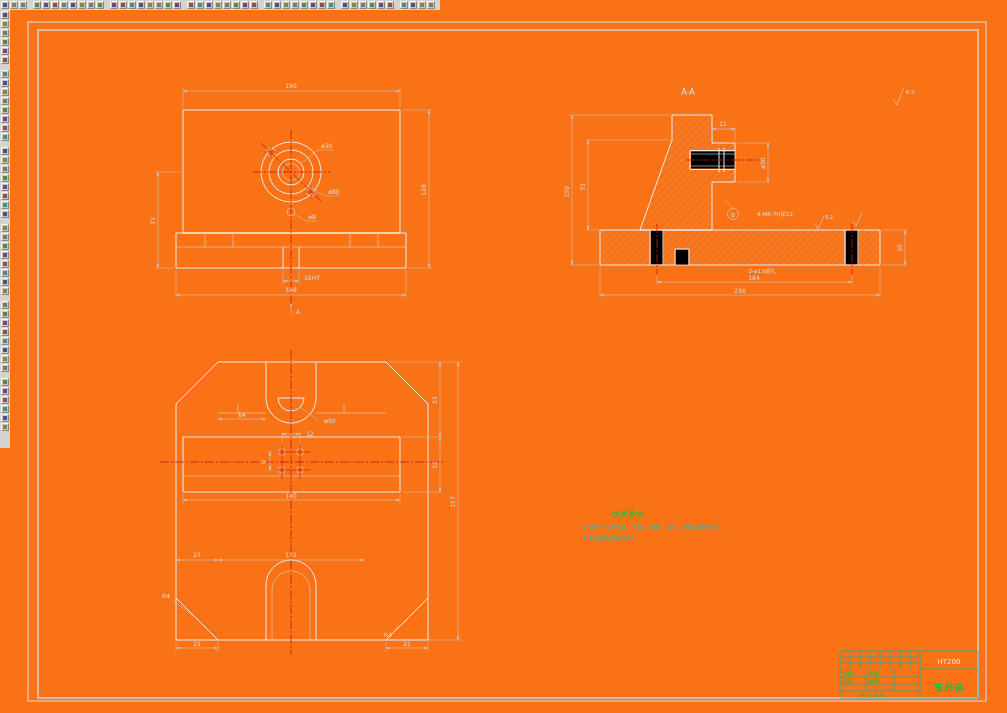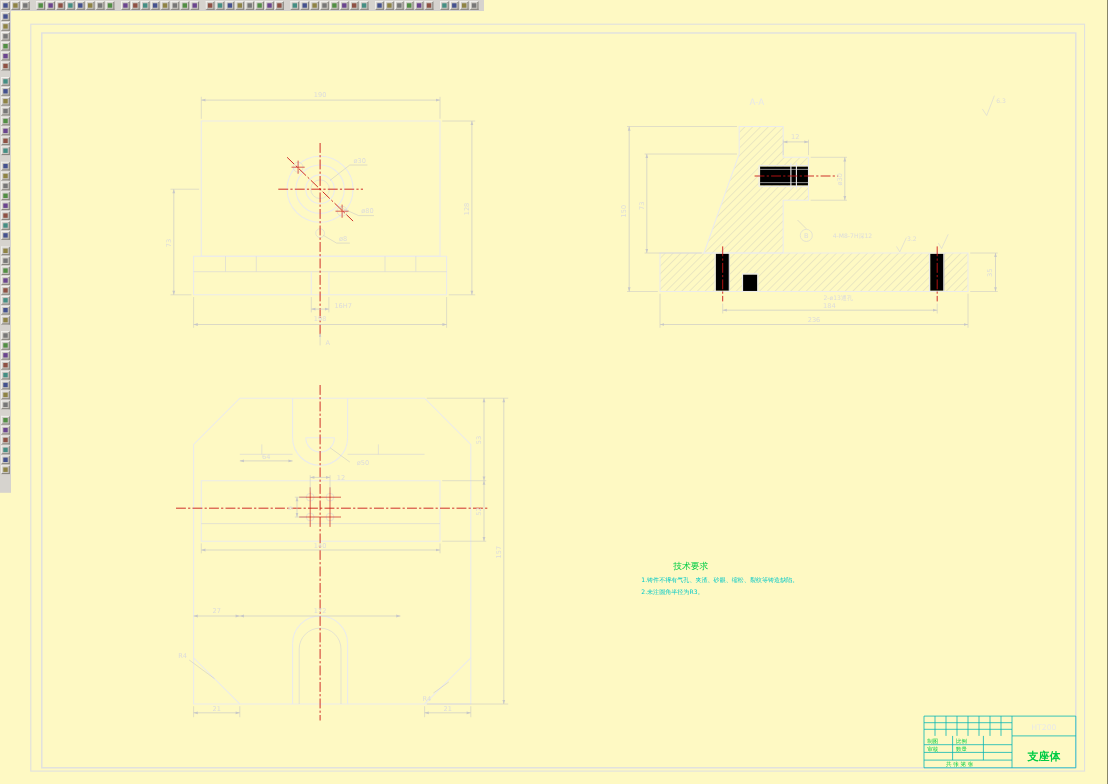--- a/index.html
+++ b/index.html
@@ -1,16 +1,16 @@
 <!DOCTYPE html>
 <html><head>
 <meta charset="utf-8">
 <style>
   html,body{margin:0;padding:0;background:#000;}
-  #screen{position:relative;width:1007px;height:713px;background:#fef9c3;overflow:hidden;
+  #screen{position:relative;width:1007px;height:713px;background:#f97316;overflow:hidden;
           font-family:"DejaVu Sans",sans-serif;}
   .toolbar{position:absolute;background:#d6d3ce;display:flex;gap:1px;padding:1px;box-sizing:border-box;}
   #toolbar-top{left:0;top:0;width:440px;height:10px;flex-direction:row;}
   #toolbar-left{left:0;top:10px;width:10px;height:438px;flex-direction:column;}
   .tbtn{width:8px;height:8px;background:#c9c6c0;border:1px solid;flex:0 0 auto;
         border-color:#f2f1ee #8a8780 #8a8780 #f2f1ee;box-sizing:border-box;}
   .tbtn i{display:block;width:4px;height:4px;margin:1px;}
   .tb-gap{flex:0 0 4px;}
   svg{position:absolute;left:0;top:0;}
   svg text{font-family:"DejaVu Sans",sans-serif;}

